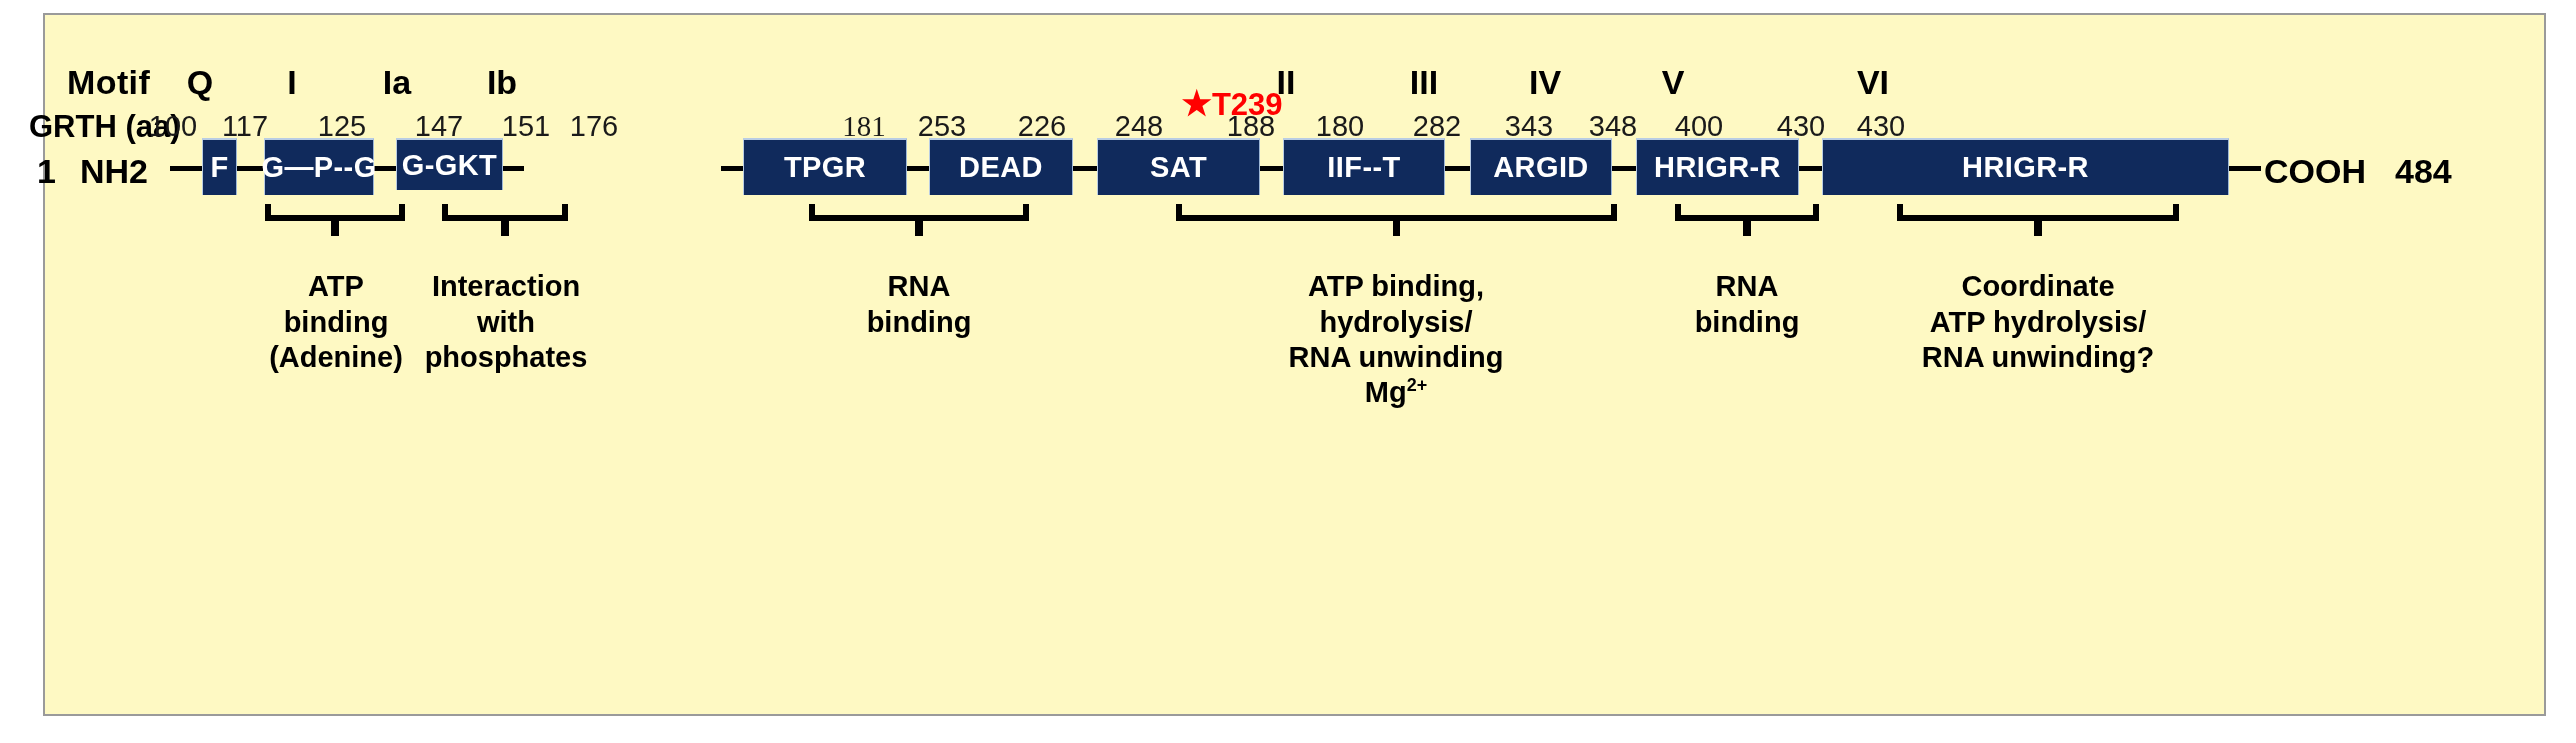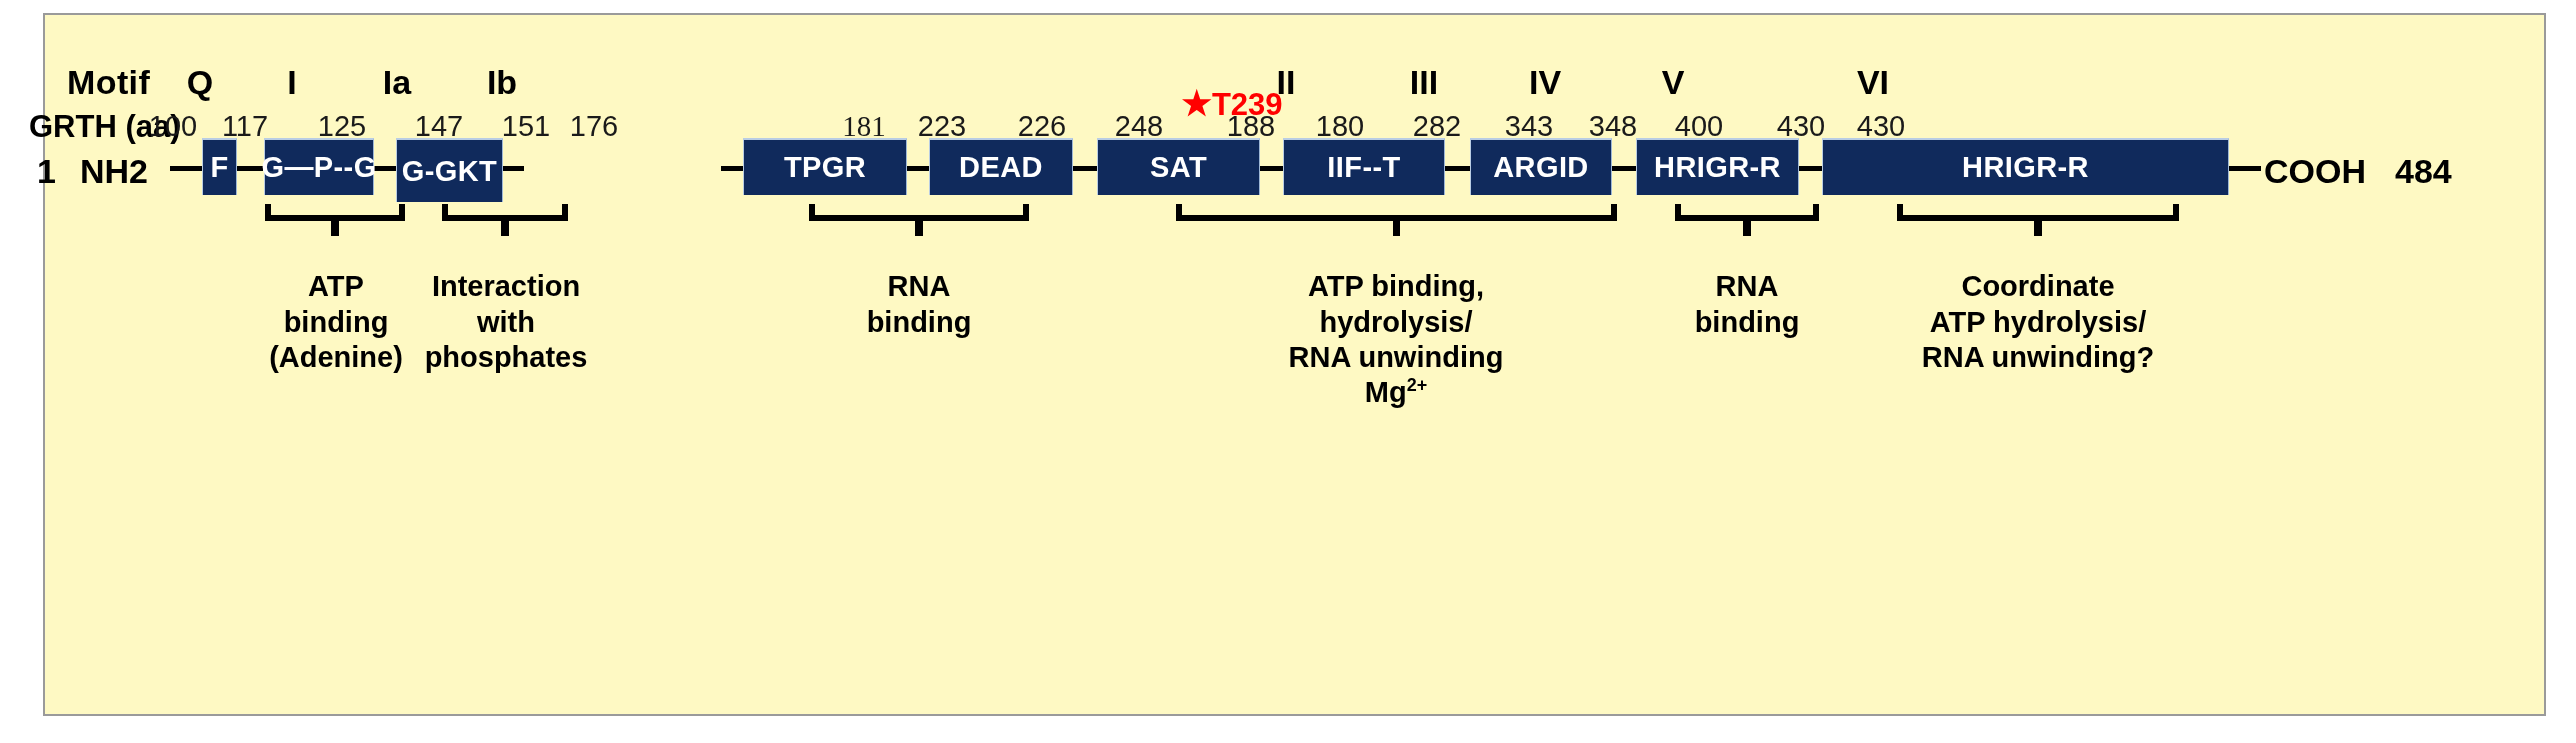--- a/index.html
+++ b/index.html
@@ -119,21 +119,21 @@
 
   <div class="abs aa-num" style="left:200px;top:95px;">117</div>
   <div class="abs aa-num" style="left:297px;top:95px;">125</div>
 
   <div class="abs aa-num" style="left:394px;top:95px;">147</div>
   <div class="abs aa-num" style="left:481px;top:95px;">151</div>
 
   <div class="abs aa-num" style="left:549px;top:95px;">176</div>
   <div class="abs aa-num" style="left:819px;top:95px;font-family:Liberation Serif, serif;">181</div>
 
-  <div class="abs aa-num" style="left:897px;top:95px;">223</div>
+  <div class="abs aa-num" style="left:897px;top:95px;">253</div>
   <div class="abs aa-num" style="left:997px;top:95px;">226</div>
 
   <div class="abs aa-num" style="left:1094px;top:95px;">248</div>
   <div class="abs aa-num" style="left:1206px;top:95px;">188</div>
 
   <div class="abs aa-num" style="left:1295px;top:95px;">180</div>
   <div class="abs aa-num" style="left:1392px;top:95px;">282</div>
 
   <div class="abs aa-num" style="left:1484px;top:95px;">343</div>
   <div class="abs aa-num" style="left:1568px;top:95px;">348</div>
@@ -155,21 +155,21 @@
   <div class="abs backbone-line" style="left:862px;top:151px;width:22px;"></div>
   <div class="abs backbone-line" style="left:1028px;top:151px;width:23.5px;"></div>
   <div class="abs backbone-line" style="left:1215px;top:151px;width:23.5px;"></div>
   <div class="abs backbone-line" style="left:1400px;top:151px;width:25px;"></div>
   <div class="abs backbone-line" style="left:1567px;top:151px;width:23.5px;"></div>
   <div class="abs backbone-line" style="left:1754px;top:151px;width:23.5px;"></div>
   <div class="abs backbone-line" style="left:2184px;top:151px;width:32px;"></div>
 
   <div class="abs domain-box" style="left:157px;top:123px;width:35px;height:57px;">F</div>
   <div class="abs domain-box" style="left:219px;top:123px;width:110px;height:57px;">G—P--G</div>
-  <div class="abs domain-box" style="left:351px;top:123px;width:107px;height:64px;">G-GKT</div>
+  <div class="abs domain-box" style="left:351px;top:123px;width:107px;height:52px;">G-GKT</div>
   <div class="abs domain-box" style="left:698px;top:123px;width:164px;height:57px;">TPGR</div>
   <div class="abs domain-box" style="left:1052px;top:123px;width:163px;height:57px;">SAT</div>
   <div class="abs domain-box" style="left:884px;top:123px;width:144px;height:57px;">DEAD</div>
   <div class="abs domain-box" style="left:1238px;top:123px;width:162px;height:57px;">IIF--T</div>
   <div class="abs domain-box" style="left:1425px;top:123px;width:142px;height:57px;">ARGID</div>
   <div class="abs domain-box" style="left:1591px;top:123px;width:163px;height:57px;">HRIGR-R</div>
   <div class="abs domain-box" style="left:1777px;top:123px;width:407px;height:57px;">HRIGR-R</div>
 
   <div class="abs term-label" style="left:2219px;top:137px;">COOH</div>
   <div class="abs term-label" style="left:2350px;top:137px;">484</div>

